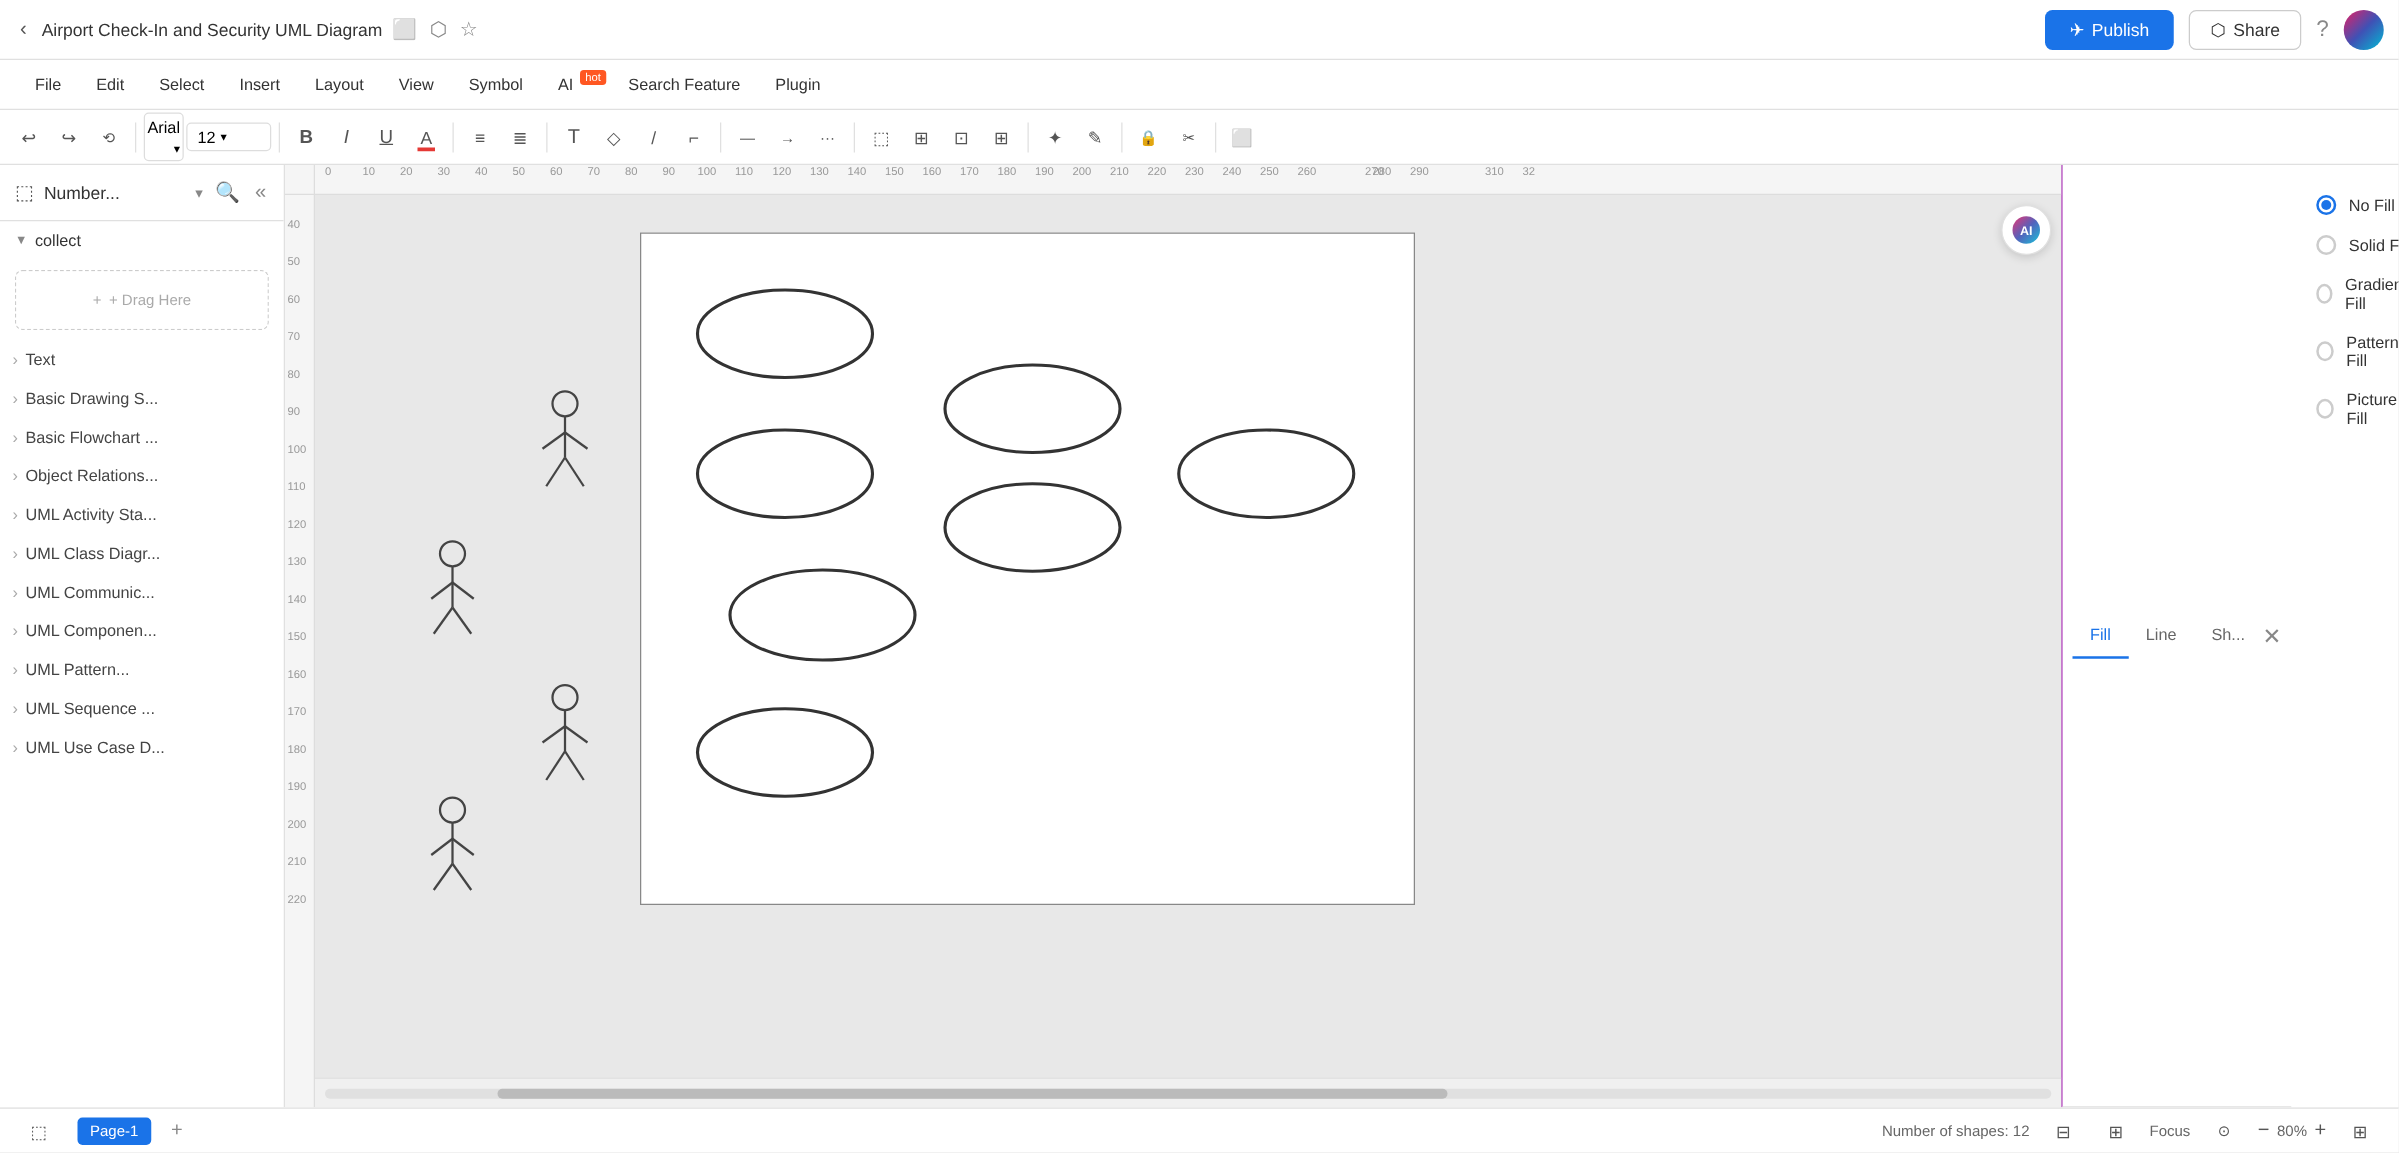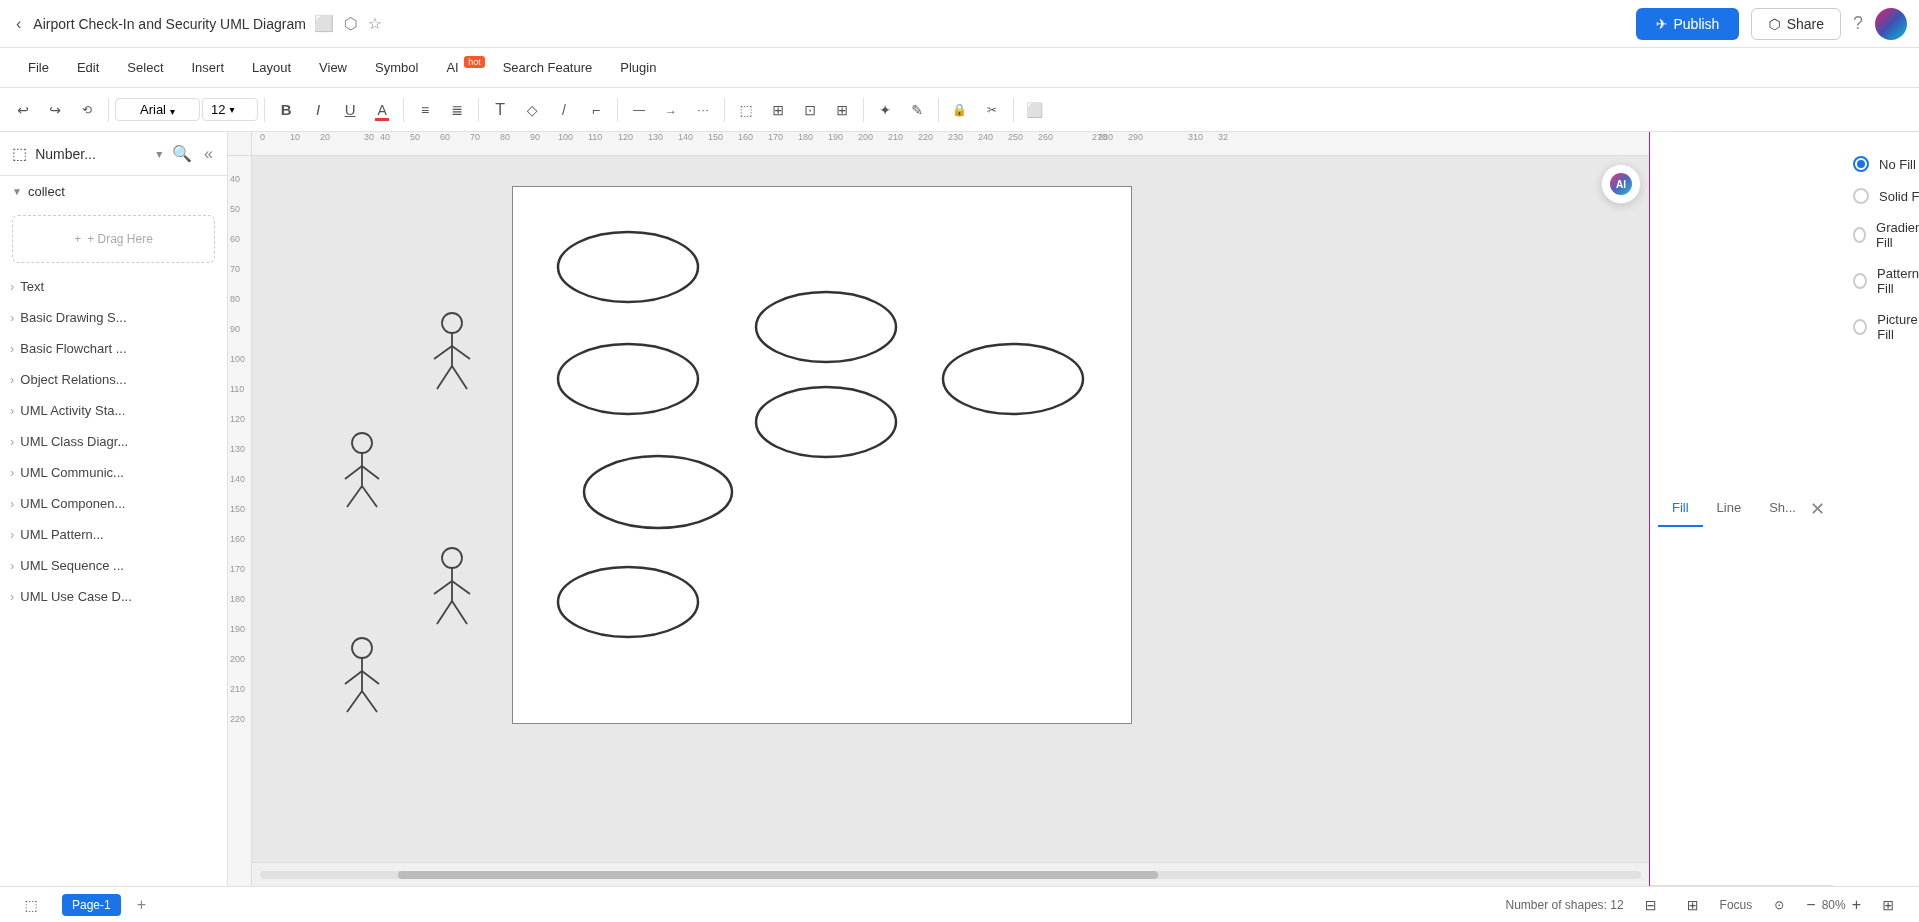--- a/index.html
+++ b/index.html
@@ -101,34 +101,35 @@
       color: #555;
       font-size: 14px;
     }
     .toolbar-divider { width: 1px; height: 24px; background: #e0e0e0; margin: 0 4px; }
     .font-selector {
       display: flex;
       align-items: flex-end;
       gap: 4px;
       border: 1px solid #ddd;
       border-radius: 4px;
-      padding: 3px 24px;
+      padding: 3px 2px;
       cursor: pointer;
       font-size: 13px;
+      flex-direction: column;
     }
     .font-size-selector {
       display: flex;
       align-items: center;
       gap: 4px;
       border: 1px solid #ddd;
       border-radius: 4px;
       padding: 3px 8px;
       cursor: pointer;
       font-size: 13px;
-      width: 56px;
+      width: 68px;
     }
 
     
     .main-area {
       display: flex;
       flex: 1;
       overflow: hidden;
     }
 
     
@@ -540,21 +541,21 @@
 
   <div class="canvas-area" style="position:relative;">
 
     <div class="ruler-corner"></div>
 
     <div class="ruler-h">
       <div style="position:relative; width:100%; height:100%;">
         <span class="ruler-tick" style="left:8px;">0</span>
         <span class="ruler-tick" style="left:38px;">10</span>
         <span class="ruler-tick" style="left:68px;">20</span>
-        <span class="ruler-tick" style="left:112px;">30</span>
+        <span class="ruler-tick" style="left:98px;">30</span>
         <span class="ruler-tick" style="left:128px;">40</span>
         <span class="ruler-tick" style="left:158px;">50</span>
         <span class="ruler-tick" style="left:188px;">60</span>
         <span class="ruler-tick" style="left:218px;">70</span>
         <span class="ruler-tick" style="left:248px;">80</span>
         <span class="ruler-tick" style="left:278px;">90</span>
         <span class="ruler-tick" style="left:306px;">100</span>
         <span class="ruler-tick" style="left:336px;">110</span>
         <span class="ruler-tick" style="left:366px;">120</span>
         <span class="ruler-tick" style="left:396px;">130</span>

